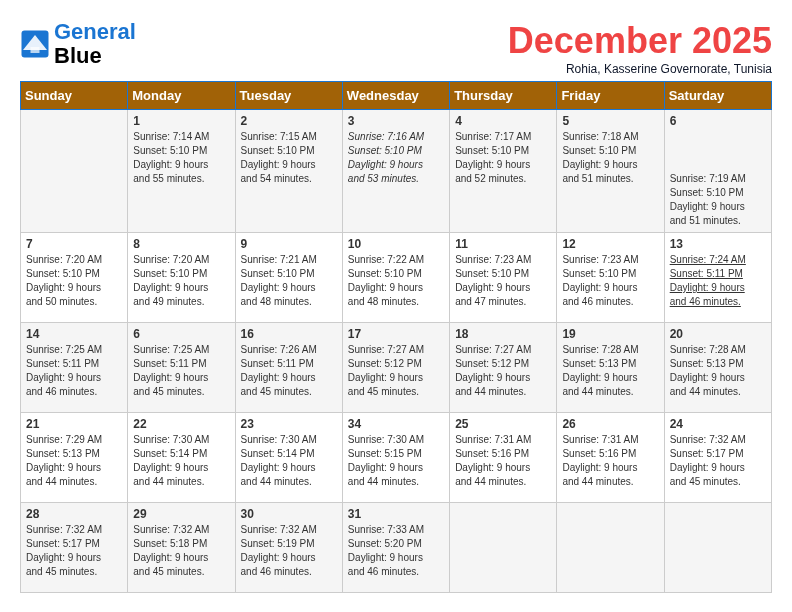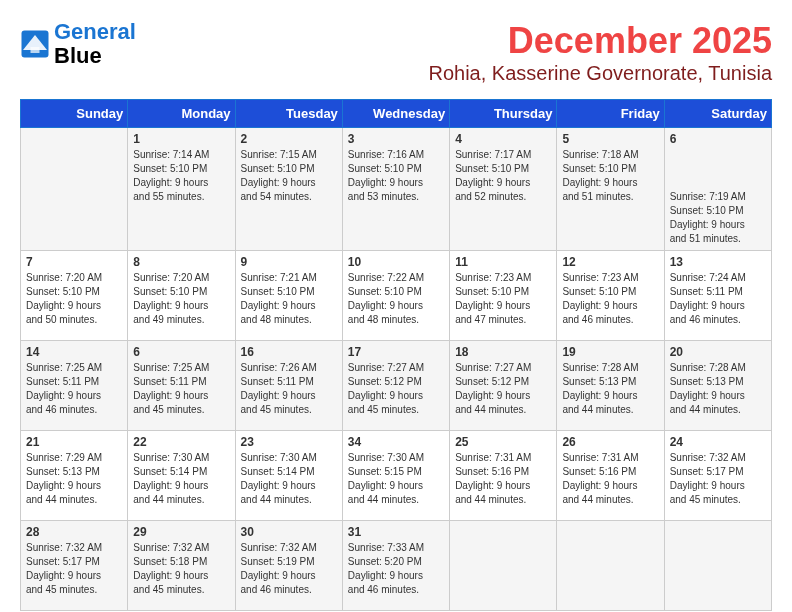--- a/index.html
+++ b/index.html
@@ -7,21 +7,21 @@
       font-family: Arial, sans-serif;
       background: #fff;
       width: 792px;
       min-height: 612px;
       padding: 20px;
     }
     .header {
       display: flex;
       justify-content: space-between;
       align-items: flex-start;
-      margin-bottom: 14px;
+      margin-bottom: 5px;
     }
     .logo {
       display: flex;
       align-items: center;
     }
     .logo-text {
       font-size: 22px;
       font-weight: bold;
       color: #333;
       line-height: 1.1;
@@ -36,35 +36,35 @@
     }
     .title-block {
       text-align: right;
     }
     .month-title {
       font-size: 36px;
       font-weight: bold;
       color: #ef4444;
     }
     .location-title {
-      font-size: 20px;
-      color: #7f1d1d;
+      font-size: 12px;
+      color: #0f172a;
     }
     table {
       width: 100%;
       border-collapse: collapse;
       table-layout: fixed;
     }
     thead tr th {
-      background-color: #1d4ed8;
+      background-color: #a16207;
       color: #fff;
       font-size: 13px;
       font-weight: bold;
       padding: 6px 4px;
-      text-align: right;
+      text-align: left;
       border: 1px solid #1a75d2;
     }
     tbody tr td {
       vertical-align: top;
       border: 1px solid #ccc;
       padding: 4px 5px;
       font-size: 10.5px;
       color: #333;
       min-height: 80px;
       height: 90px;
@@ -135,21 +135,21 @@
         </td>
         <td>
           <span class="day-number">2</span>
           <div class="day-info" style="white-space: pre-line;">Sunrise: 7:15 AM
 Sunset: 5:10 PM
 Daylight: 9 hours
 and 54 minutes.</div>
         </td>
         <td>
           <span class="day-number">3</span>
-          <div class="day-info" style="white-space: pre-line;">Sunrise: 7:16 AM
+          <div class="day-info" style="white-space: pre-line; font-style: italic;">Sunrise: 7:16 AM
 Sunset: 5:10 PM
 Daylight: 9 hours
 and 53 minutes.</div>
         </td>
         <td>
           <span class="day-number">4</span>
           <div class="day-info" style="white-space: pre-line;">Sunrise: 7:17 AM
 Sunset: 5:10 PM
 Daylight: 9 hours
 and 52 minutes.</div>
@@ -207,21 +207,21 @@
         </td>
         <td>
           <span class="day-number">12</span>
           <div class="day-info" style="white-space: pre-line;">Sunrise: 7:23 AM
 Sunset: 5:10 PM
 Daylight: 9 hours
 and 46 minutes.</div>
         </td>
         <td>
           <span class="day-number">13</span>
-          <div class="day-info" style="white-space: pre-line;">Sunrise: 7:24 AM
+          <div class="day-info" style="white-space: pre-line; text-decoration: underline;">Sunrise: 7:24 AM
 Sunset: 5:11 PM
 Daylight: 9 hours
 and 46 minutes.</div>
         </td>
       </tr>
       <tr>
         <td>
           <span class="day-number">14</span>
           <div class="day-info" style="white-space: pre-line;">Sunrise: 7:25 AM
 Sunset: 5:11 PM

